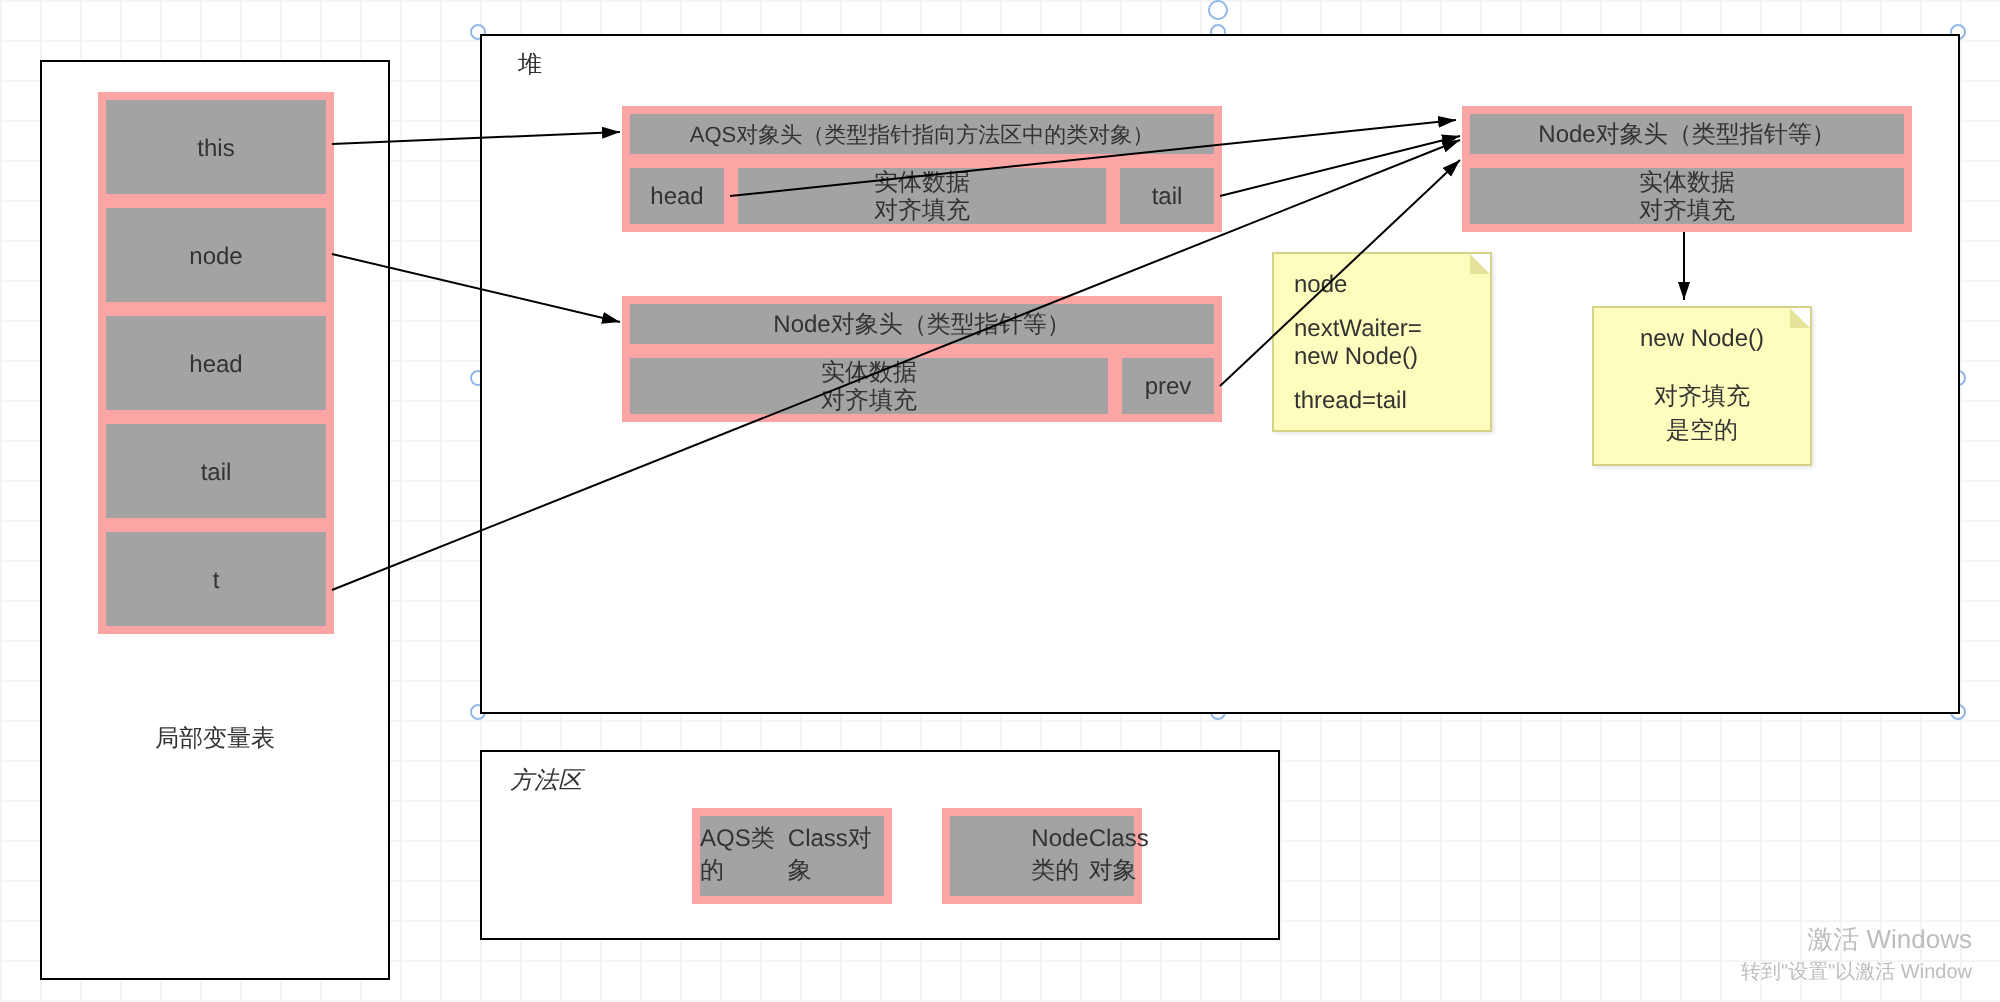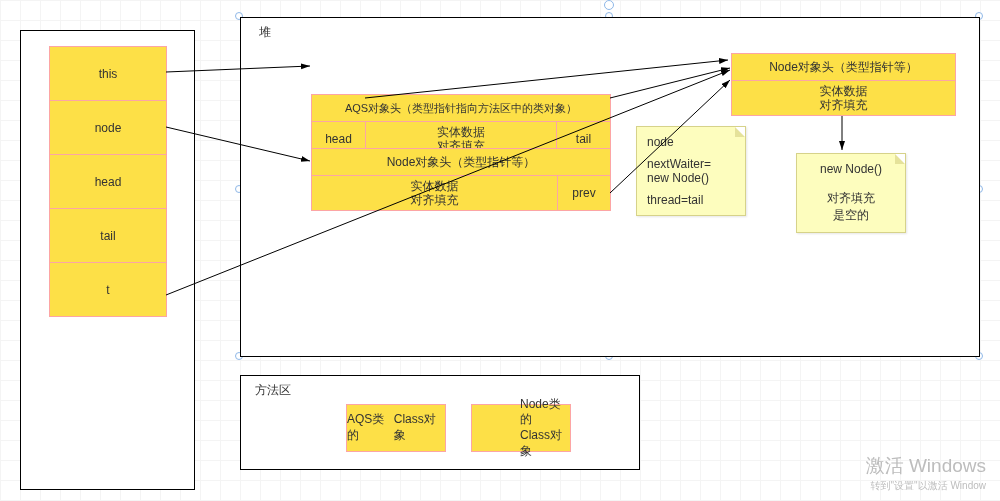--- a/index.html
+++ b/index.html
@@ -19,22 +19,22 @@
   .box {
     position: absolute;
     border: 1px solid #000;
     background: #fff;
   }
   .label {
     position: absolute;
     text-align: center;
   }
   .cell {
-    border: 1px solid #fca5a5;
-    background: #fde047;
+    border: 4px solid #fca5a5;
+    background: #a3a3a3;
     display: flex;
     align-items: center;
     justify-content: center;
   }
   .note {
     position: absolute;
     background: #fdfdbe;
     border: 1px solid #d6d28a;
     padding: 8px 10px;
     box-shadow: 1px 1px 2px rgba(0,0,0,0.1);
@@ -47,21 +47,21 @@
     border-top: 10px solid #fff;
     border-left: 10px solid #e5e29a;
   }
   svg.arrows { position: absolute; top: 0; left: 0; pointer-events: none; }
   .handle {
     position: absolute; width: 8px; height: 8px;
     background: #fff; border: 1px solid #8fb8e8; border-radius: 50%;
   }
   .handle-d { background:#fff; border:1px solid #8fb8e8; width:10px;height:10px; border-radius:50%; }
   .watermark { position:absolute; right:14px; bottom:8px; text-align:right; color:#bdbdbd; }
-  .watermark .w1 { font-size:19px; }
+  .watermark .w1 { font-size:13px; }
   .watermark .w2 { font-size:10px; }
 </style>
 </head>
 <body>
 
 <div class="handle" style="left:235px; top:12px;"></div>
 <div class="handle" style="left:605px; top:12px;"></div>
 <div class="handle" style="left:975px; top:12px;"></div>
 <div class="handle" style="left:235px; top:185px;"></div>
 <div class="handle" style="left:975px; top:185px;"></div>
@@ -71,26 +71,27 @@
 <div class="handle handle-d" style="left:604px; top:0px;"></div>
 
 <div class="box" style="left:20px; top:30px; width:175px; height:460px;">
   <div style="position:absolute; left:28px; top:15px; width:118px;">
     <div class="cell" style="height:55px;">this</div>
     <div class="cell" style="height:55px; margin-top:-1px;">node</div>
     <div class="cell" style="height:55px; margin-top:-1px;">head</div>
     <div class="cell" style="height:55px; margin-top:-1px;">tail</div>
     <div class="cell" style="height:55px; margin-top:-1px;">t</div>
   </div>
+  <div class="label" style="left:0; right:0; top:330px;">局部变量表</div>
 </div>
 
 <div class="box" style="left:240px; top:17px; width:740px; height:340px;">
   <div class="label" style="left:18px; top:6px;">堆</div>
 
-  <div style="position:absolute; left:70px; top:35px; width:300px;margin-top:41px;">
+  <div style="position:absolute; left:70px; top:35px; width:300px;">
     <div class="cell" style="height:28px; font-size:11px;">AQS对象头（类型指针指向方法区中的类对象）</div>
     <div style="display:flex; margin-top:-1px;">
       <div class="cell" style="width:55px; height:36px;">head</div>
       <div class="cell" style="flex:1; height:36px; margin-left:-1px; flex-direction:column; line-height:1.2;">
         <span>实体数据</span>
         <span>对齐填充</span>
       </div>
       <div class="cell" style="width:55px; height:36px; margin-left:-1px;">tail</div>
     </div>
   </div>
@@ -125,26 +126,26 @@
 
   <div class="note" style="left:555px; top:135px; width:110px; text-align:center;">
     <div>new Node()</div>
     <div style="height:14px;"></div>
     <div>对齐填充</div>
     <div>是空的</div>
   </div>
 </div>
 
 <div class="box" style="left:240px; top:375px; width:400px; height:95px;">
-  <div class="label" style="left:14px; top:6px;">方法区</div>
+  <div class="label" style="left:14px; top:6px;font-style:italic;">方法区</div>
   <div class="cell" style="position:absolute; left:105px; top:28px; width:100px; height:48px; flex-direction:row; line-height:1.3;">
     <span>AQS类的</span>
     <span>Class对象</span>
   </div>
-  <div class="cell" style="position:absolute; left:230px; top:28px; width:100px; height:48px; flex-direction:column; line-height:1.3;padding-left:48px;">
+  <div class="cell" style="position:absolute; left:230px; top:28px; width:100px; height:48px; flex-direction:row; line-height:1.3;padding-left:48px;">
     <span>Node类的</span>
     <span>Class对象</span>
   </div>
 </div>
 
 <svg class="arrows" width="1000" height="501">
   <defs>
     <marker id="ah" markerWidth="10" markerHeight="10" refX="9" refY="3" orient="auto">
       <path d="M0,0 L9,3 L0,6 Z" fill="#000"></path>
     </marker>

